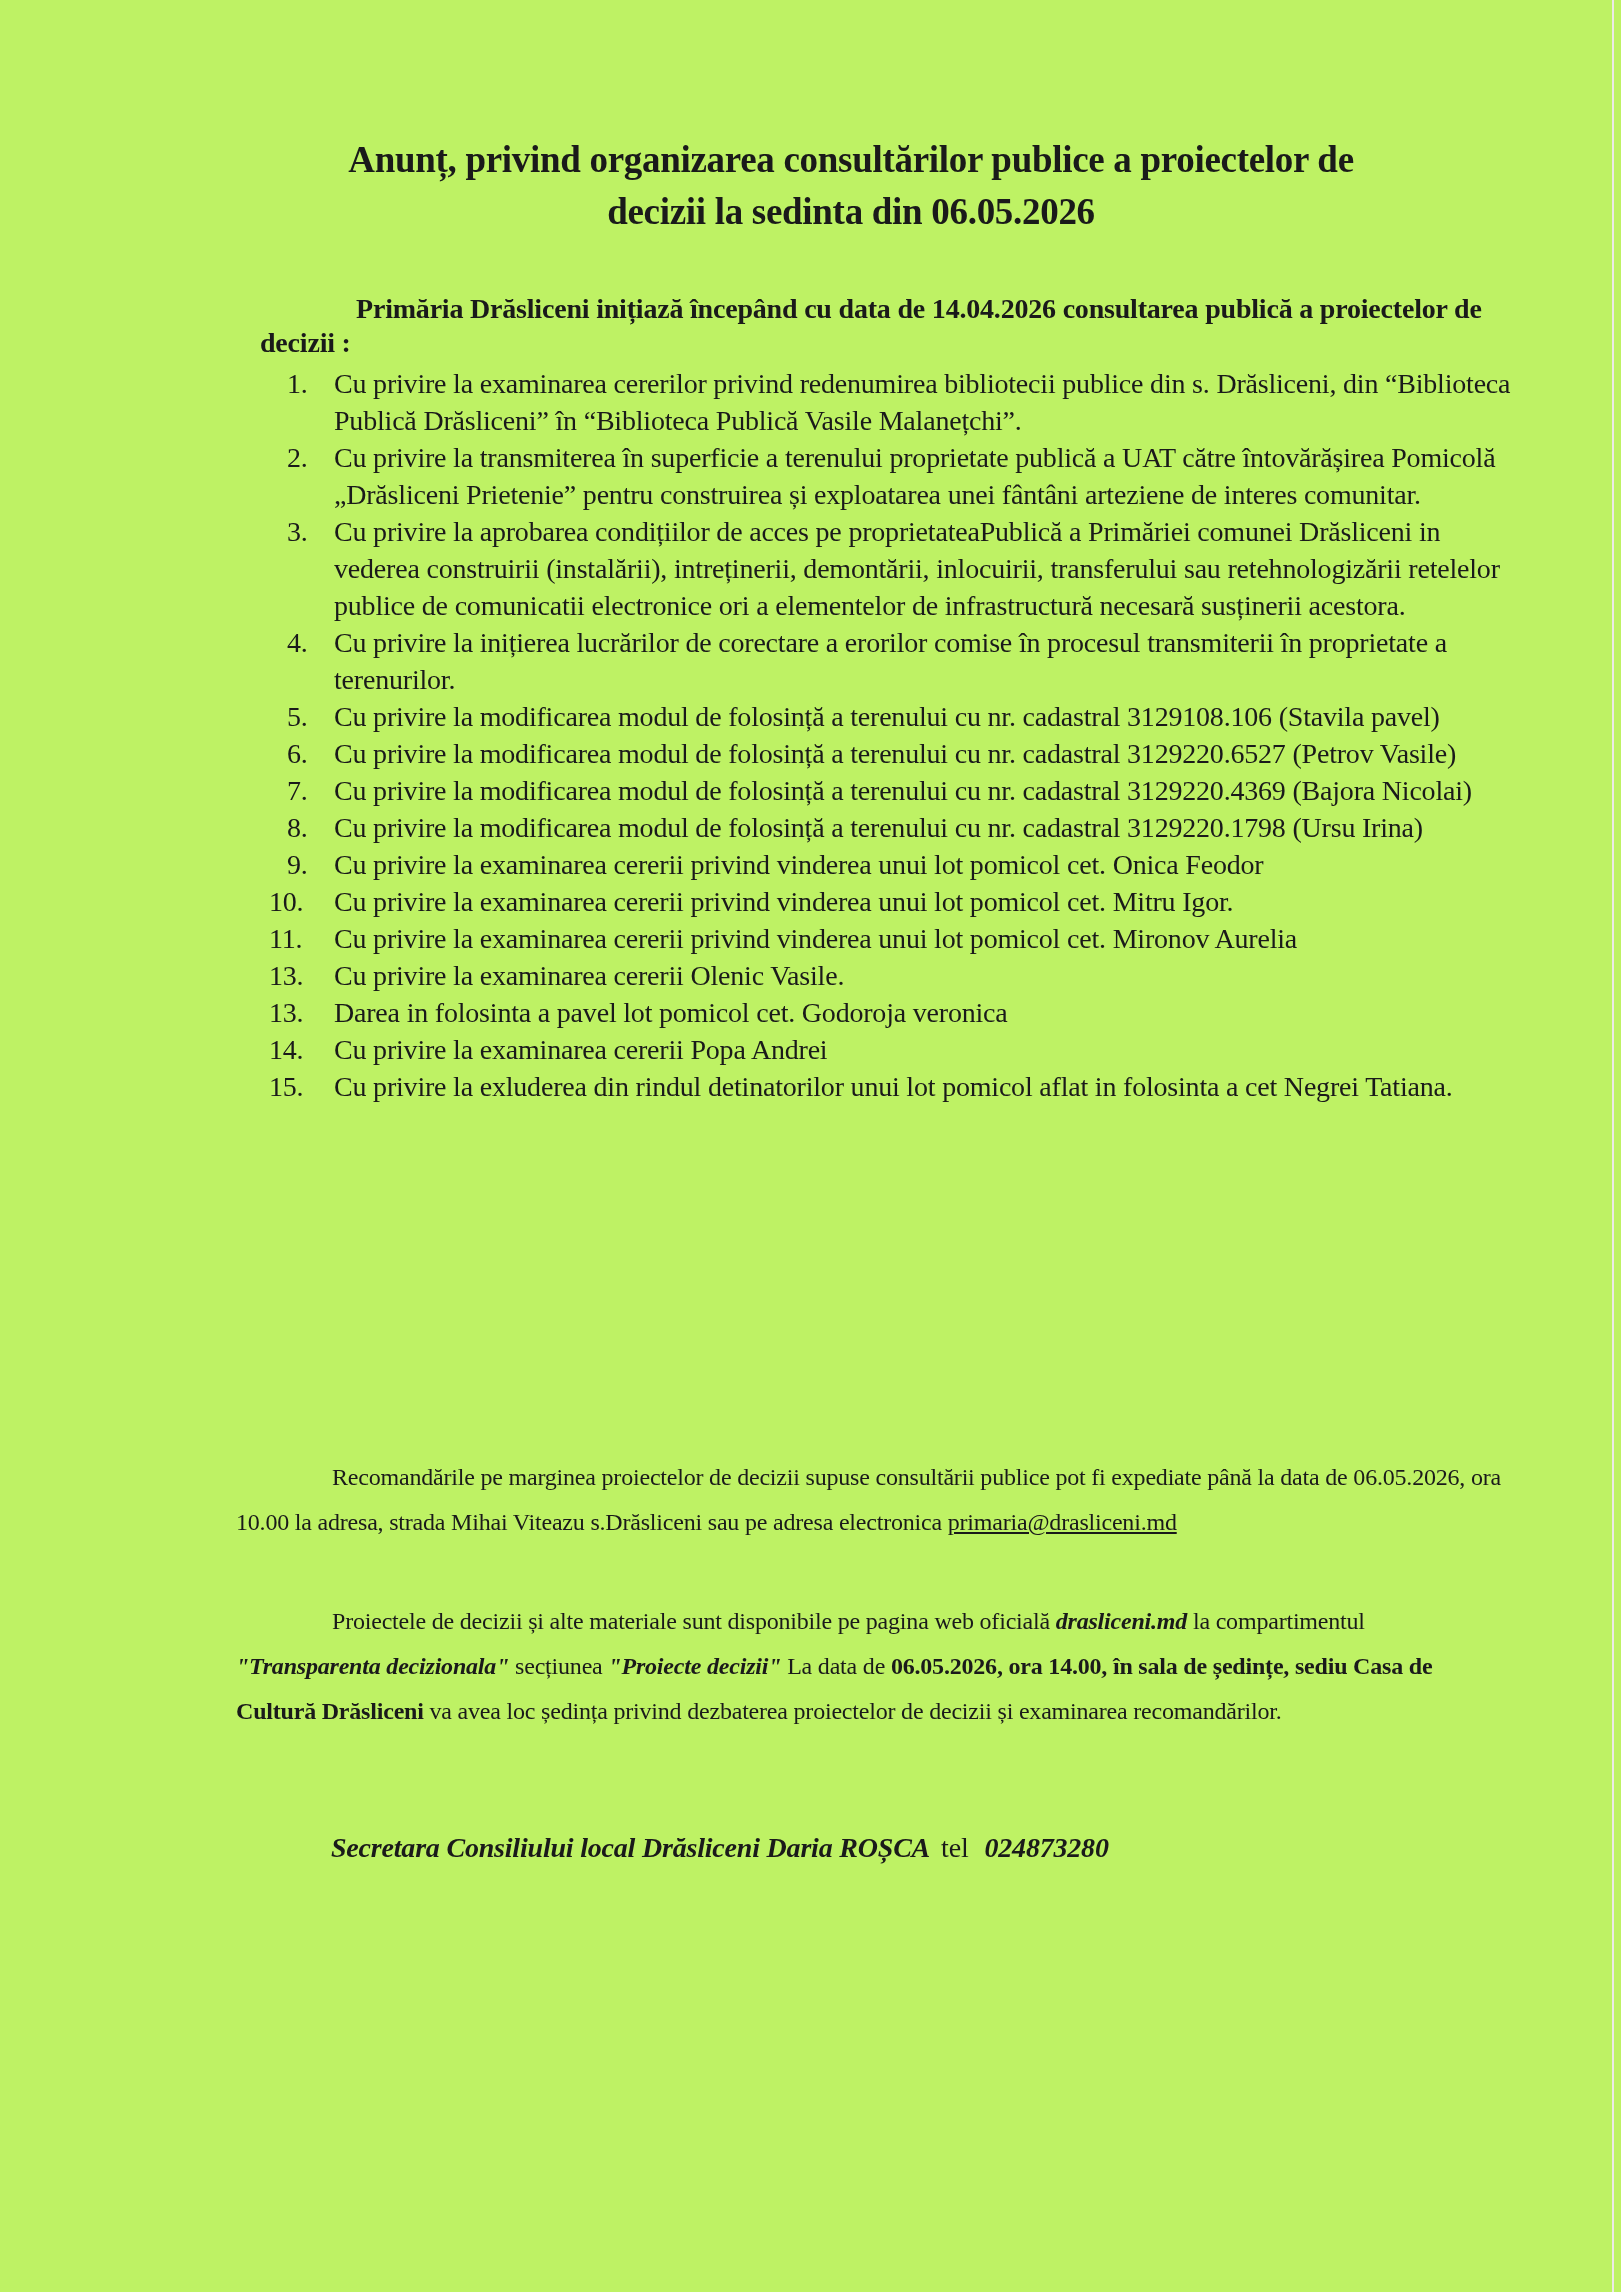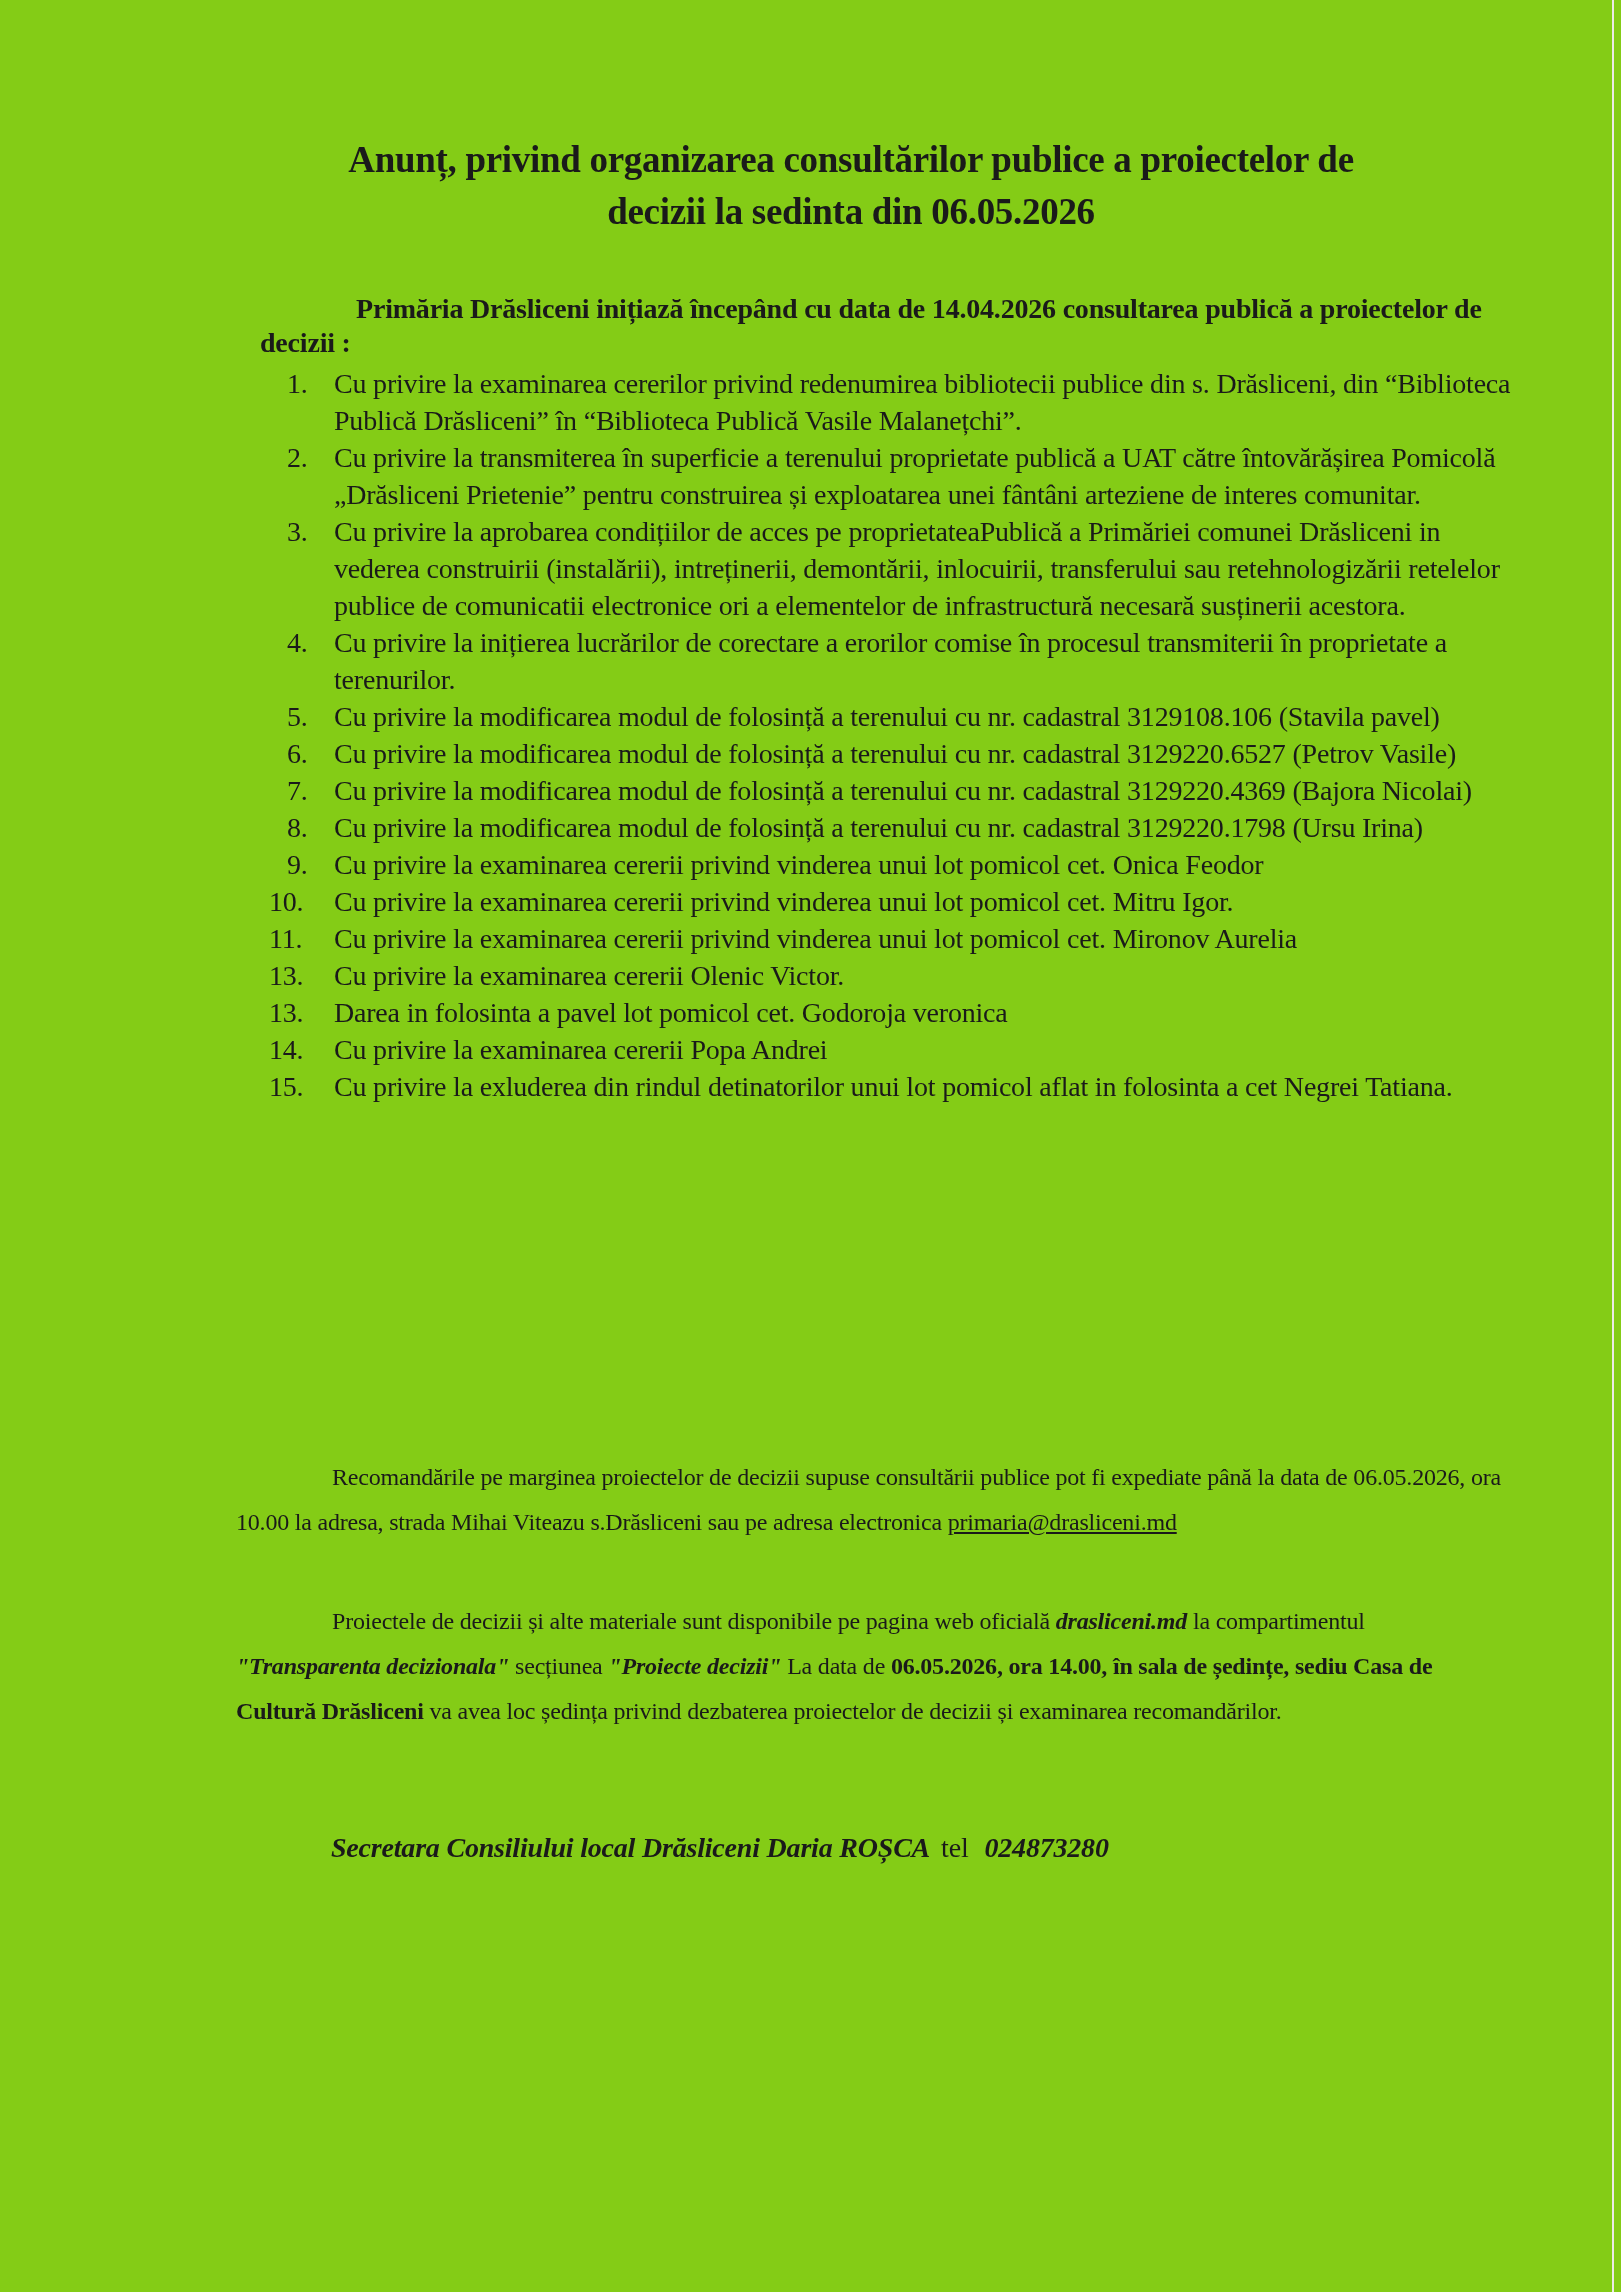--- a/index.html
+++ b/index.html
@@ -13,21 +13,21 @@
     position: relative;
     overflow: hidden;
     font-family: "Liberation Serif", "DejaVu Serif", serif;
     color: #1a1a1a;
   }
   .page {
     position: absolute;
     left: 0; top: 0;
     width: 1622px;
     height: 2293px;
-    background: #84cc16;
+    background: #bef264;
   }
   .right-edge {
     position: absolute;
     left: 1612px;
     top: 0;
     width: 1.8px;
     height: 2293px;
     background: #ece9e6;
   }
   .title {
@@ -136,21 +136,21 @@
     <li><span class="num">2.</span><span>Cu privire la transmiterea în superficie a terenului proprietate publică a UAT către întovărășirea Pomicolă „Drăsliceni Prietenie” pentru construirea și exploatarea unei fântâni arteziene de interes comunitar.</span></li>
     <li><span class="num">3.</span><span>Cu privire la aprobarea condițiilor de acces pe proprietateaPublică a Primăriei comunei Drăsliceni in vederea construirii (instalării), intreținerii, demontării, inlocuirii, transferului sau retehnologizării retelelor publice de comunicatii electronice ori a elementelor de infrastructură necesară susținerii acestora.</span></li>
     <li><span class="num">4.</span><span>Cu privire la inițierea lucrărilor de corectare a erorilor comise în procesul transmiterii în proprietate a terenurilor.</span></li>
     <li><span class="num">5.</span><span>Cu privire la modificarea modul de folosință a terenului cu nr. cadastral 3129108.106 (Stavila pavel)</span></li>
     <li><span class="num">6.</span><span>Cu privire la modificarea modul de folosință a terenului cu nr. cadastral 3129220.6527 (Petrov Vasile)</span></li>
     <li><span class="num">7.</span><span>Cu privire la modificarea modul de folosință a terenului cu nr. cadastral 3129220.4369 (Bajora Nicolai)</span></li>
     <li><span class="num">8.</span><span>Cu privire la modificarea modul de folosință a terenului cu nr. cadastral 3129220.1798 (Ursu Irina)</span></li>
     <li><span class="num">9.</span><span>Cu privire la examinarea cererii privind vinderea unui lot pomicol cet. Onica Feodor</span></li>
     <li class="two-digit"><span class="num">10.</span><span>Cu privire la examinarea cererii privind vinderea unui lot pomicol cet. Mitru Igor.</span></li>
     <li class="two-digit"><span class="num">11.</span><span>Cu privire la examinarea cererii privind vinderea unui lot pomicol cet. Mironov Aurelia</span></li>
-    <li class="two-digit"><span class="num">13.</span><span>Cu privire la examinarea cererii Olenic Victor.</span></li>
+    <li class="two-digit"><span class="num">13.</span><span>Cu privire la examinarea cererii Olenic Vasile.</span></li>
     <li class="two-digit"><span class="num">13.</span><span>Darea in folosinta a pavel lot pomicol cet. Godoroja veronica</span></li>
     <li class="two-digit"><span class="num">14.</span><span>Cu privire la examinarea cererii Popa Andrei</span></li>
     <li class="two-digit"><span class="num">15.</span><span>Cu privire la exluderea din rindul detinatorilor unui lot pomicol aflat in folosinta a cet Negrei Tatiana.</span></li>
   </ol>
 
   <div class="para p1">
     <span class="indent"></span><span>Recomandările pe marginea  proiectelor de decizii supuse consultării publice pot fi expediate  până la  data de 06.05.2026, ora 10.00  la adresa, strada Mihai Viteazu s.Drăsliceni sau pe adresa electronica </span><a class="email">primaria@drasliceni.md</a>
   </div>
 
   <div class="para p2">

